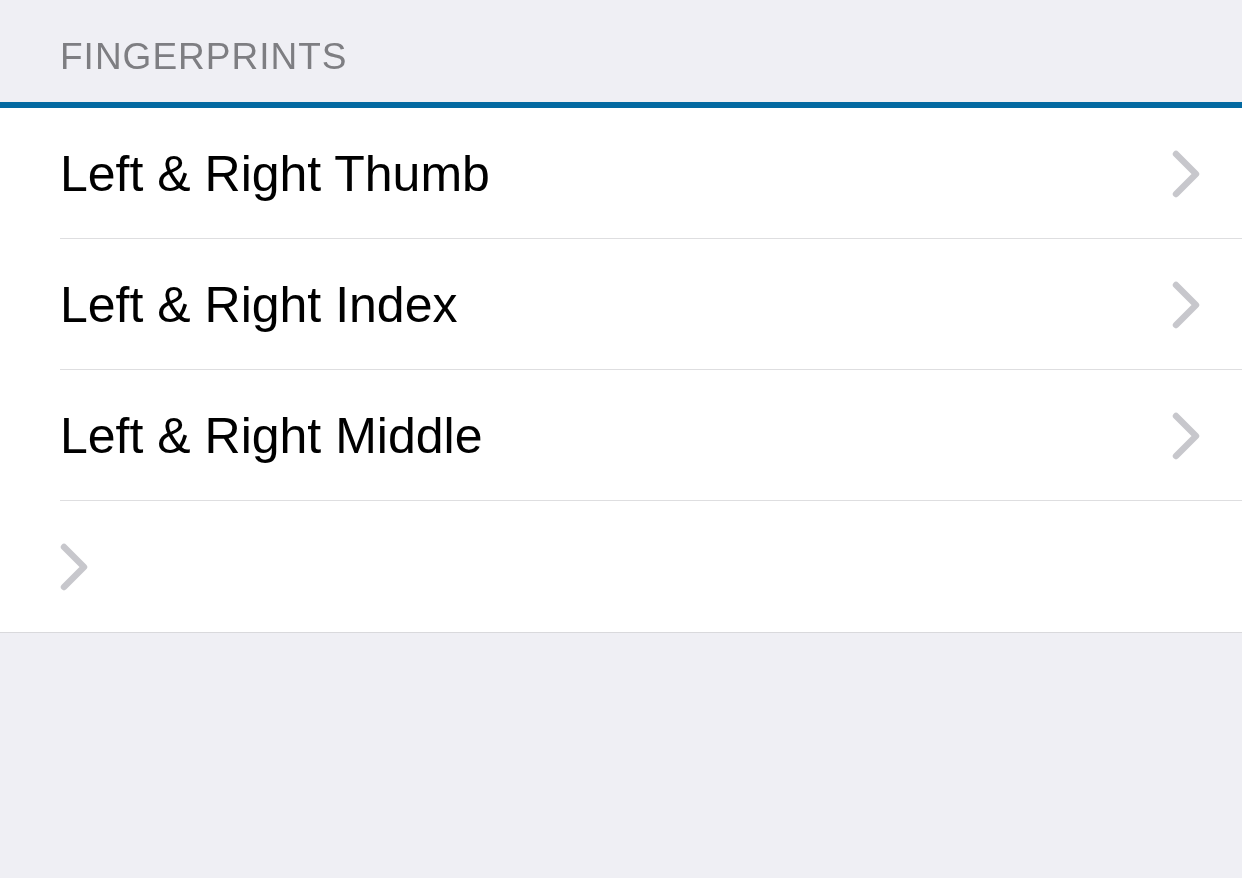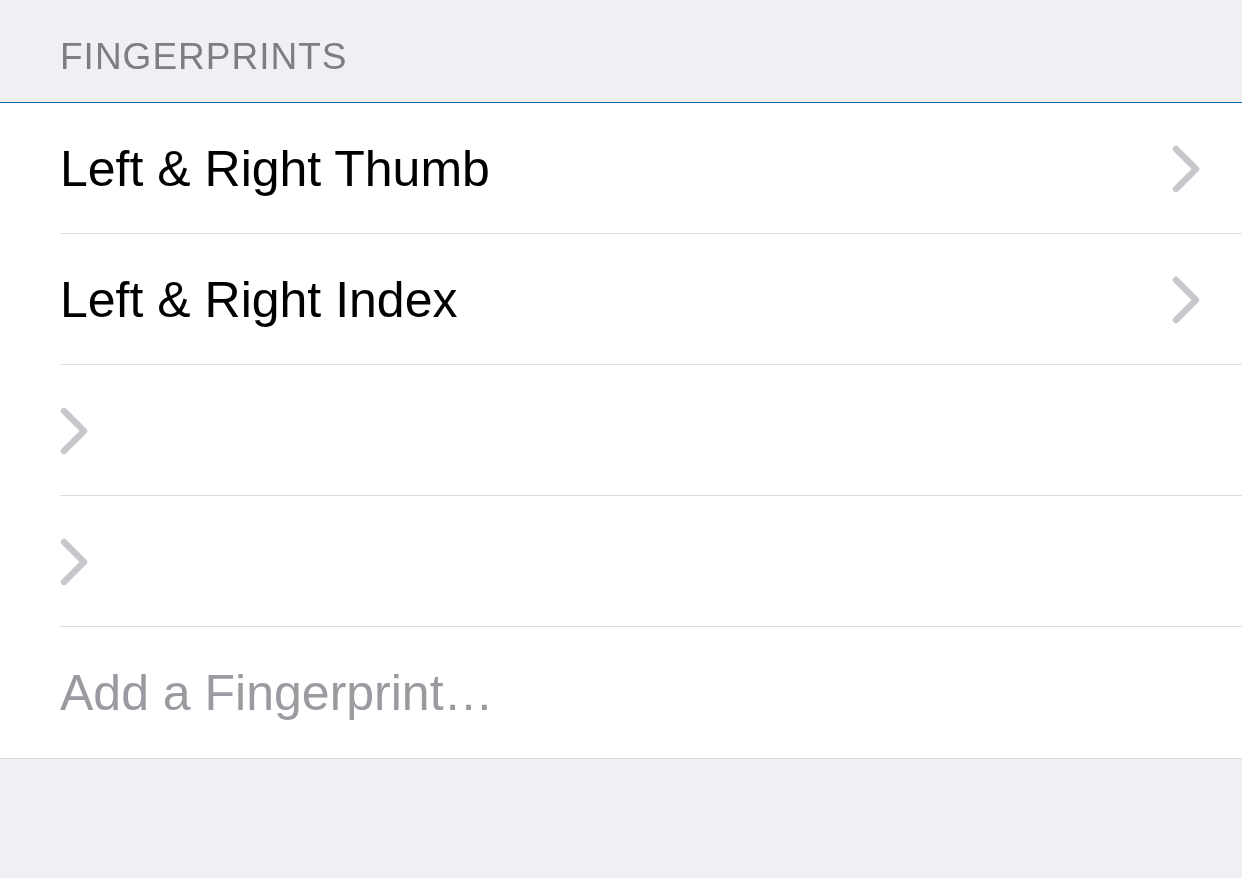--- a/index.html
+++ b/index.html
@@ -13,21 +13,21 @@
     .section-header {
       padding: 36px 0 24px 60px;
       font-size: 37px;
       letter-spacing: 1px;
       color: #7e7e82;
       font-weight: 400;
       background: #efeff4;
     }
     .list-group {
       background: #ffffff;
-      border-top: 1px solid #0369a1;
+      border-top: 6px solid #0369a1;
       border-bottom: 1px solid #d9d9dc;
     }
     .list-row {
       display: flex;
       align-items: center;
       height: 131px;
       padding: 0 42px 0 60px;
       position: relative;
       cursor: pointer;
     }
@@ -75,33 +75,31 @@
   <div class="list-row">
     <span class="list-label">Left &amp; Right Index</span>
     <span class="chevron">
       <svg viewBox="0 0 14 24" width="28" height="48">
           <polyline points="2,2 12,12 2,22" fill="none" stroke="#c7c7cc" stroke-width="3.2" stroke-linecap="round" stroke-linejoin="round"></polyline>
         </svg>
     </span>
   </div>
 
   <div class="list-row">
+    <span class="list-label">Left &amp; Right Middle</span>
     <span class="chevron">
       <svg viewBox="0 0 14 24" width="28" height="48">
           <polyline points="2,2 12,12 2,22" fill="none" stroke="#c7c7cc" stroke-width="3.2" stroke-linecap="round" stroke-linejoin="round"></polyline>
         </svg>
     </span>
   </div>
 
   <div class="list-row">
     <span class="chevron">
       <svg viewBox="0 0 14 24" width="28" height="48">
           <polyline points="2,2 12,12 2,22" fill="none" stroke="#c7c7cc" stroke-width="3.2" stroke-linecap="round" stroke-linejoin="round"></polyline>
         </svg>
     </span>
   </div>
 
 
-  <div class="list-row muted">
-    <span class="list-label">Add a Fingerprint…</span>
-  </div>
 
 </div>
 
 </body></html>

